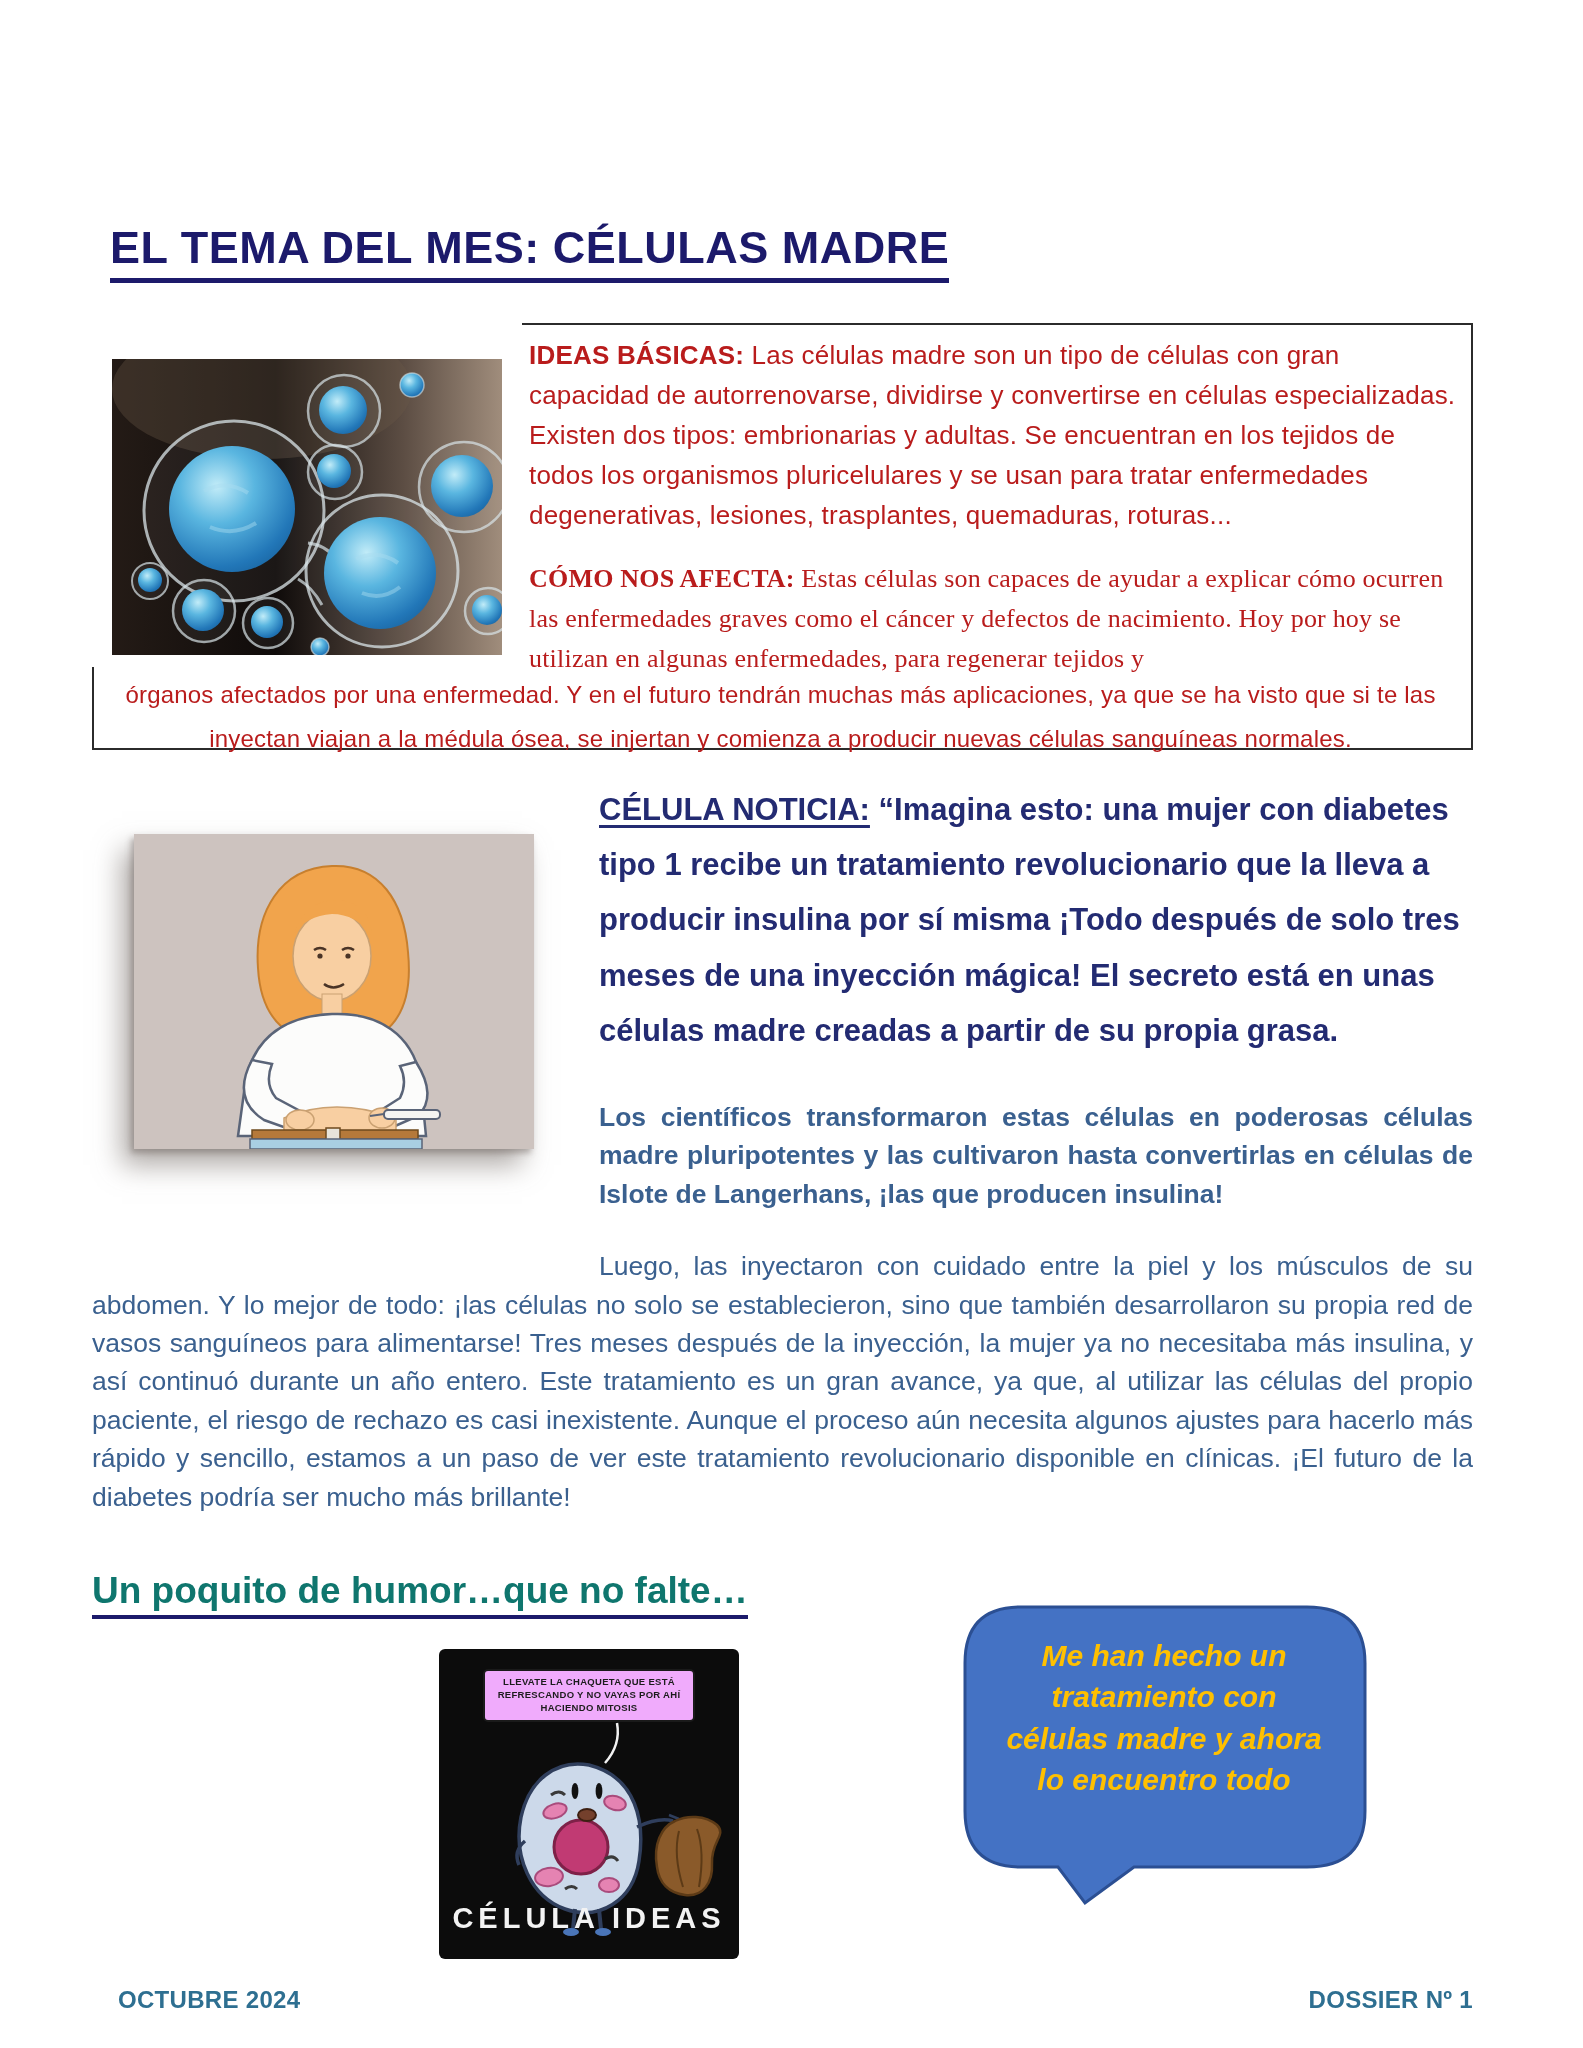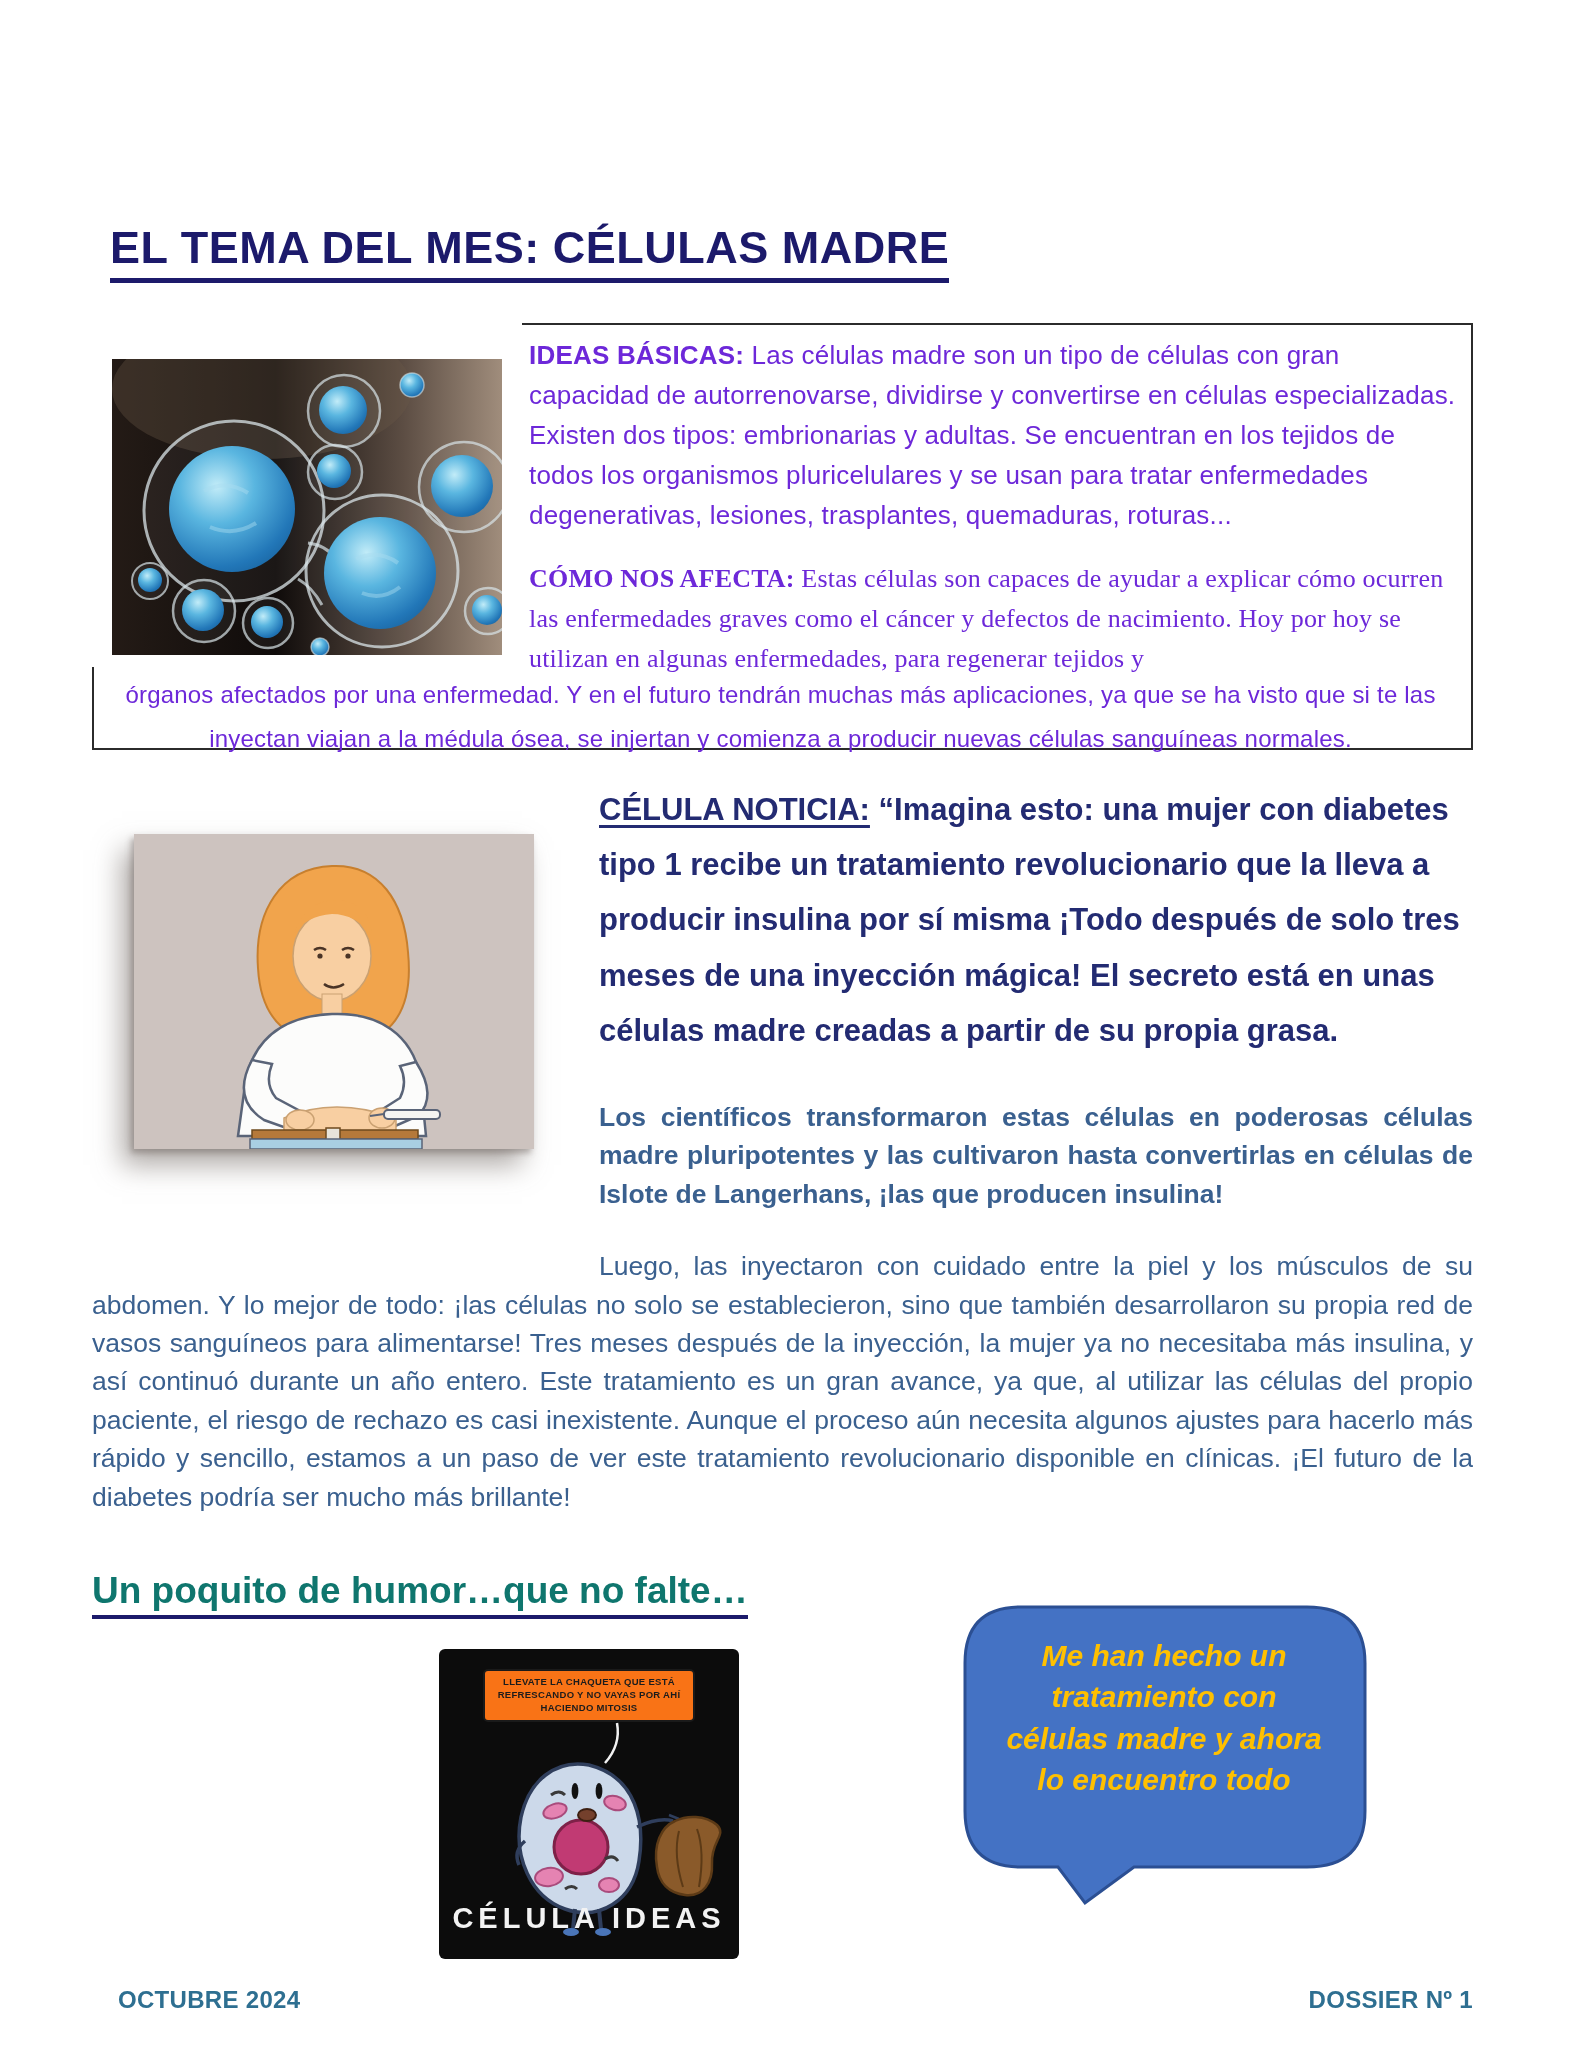--- a/index.html
+++ b/index.html
@@ -4,21 +4,21 @@
 <style>
   html,body{margin:0;padding:0;background:#ffffff;}
   body{width:1583px;height:2048px;overflow:hidden;font-family:"Liberation Sans",sans-serif;}
   .page{position:relative;width:1583px;height:2048px;box-sizing:border-box;padding:222px 110px 0 92px;background:#fff;}
 
   
   h1.title{margin:0 0 40px 18px;font-size:45px;letter-spacing:.5px;color:#1c1a6b;display:inline-block;
     border-bottom:5px solid #1c1a6b;padding-bottom:4px;font-weight:bold;}
 
   
-  .info-box{position:relative;height:427px;margin-bottom:32px;color:#6d28d9;}
+  .info-box{position:relative;height:427px;margin-bottom:32px;color:#b91c1c;}
   .ib-top-border{position:absolute;left:430px;right:0;top:0;height:344px;border-top:2px solid #2b2b2b;border-right:2px solid #2b2b2b;}
   .ib-bottom-border{position:absolute;left:0;right:0;top:344px;bottom:0;border:2px solid #2b2b2b;border-top:none;}
   .ib-text-top{position:absolute;left:437px;right:16px;top:12px;font-size:26px;line-height:40px;letter-spacing:.2px;}
   .ib-text-top p{margin:0;}
   .ib-text-top p + p{margin-top:24px;font-family:Liberation Serif, serif;}
   .ib-text-bottom{position:absolute;left:10px;right:14px;top:350px;font-size:24px;line-height:44px;letter-spacing:.2px;text-align:center;}
   .ib-label{font-weight:bold;}
   .cells-img{position:absolute;left:20px;top:36px;width:390px;height:296px;}
 
   
@@ -32,21 +32,21 @@
   p.blue{color:#3a608f;font-size:26.5px;line-height:1.45;text-align:justify;margin:0;}
   p.blue-col{margin-top:40px;font-weight:bold;}
   p.blue-full{margin:34px 0 0 0;text-indent:507px;}
 
   
   h2.humor-heading{margin:54px 0 0 0;font-size:37px;color:#0f766e;display:inline-block;
     border-bottom:4px solid #1c1a6b;padding-bottom:3px;font-weight:bold;}
   .humor-row{position:relative;height:370px;margin-top:8px;}
   .comic{position:absolute;left:347px;top:22px;width:300px;height:310px;}
   .comic svg{position:absolute;inset:0;}
-  .comic-bubble{position:absolute;left:44px;top:20px;width:212px;box-sizing:border-box;background:#f97316;
+  .comic-bubble{position:absolute;left:44px;top:20px;width:212px;box-sizing:border-box;background:#f0abfc;
     border:2px solid #1a1a1a;border-radius:5px;padding:5px 7px;font-size:9.5px;line-height:1.35;color:#1c1c1c;
     text-align:center;font-weight:bold;letter-spacing:.3px;}
   .comic-caption{position:absolute;left:0;right:0;bottom:24px;text-align:center;color:#f3f3f3;
     font-size:29px;font-weight:bold;letter-spacing:5px;}
   .bubble-wrap{position:absolute;left:867px;top:-24px;width:410px;height:305px;}
   .bubble-text{position:absolute;left:38px;right:38px;top:32px;text-align:center;color:#ffc000;
     font-size:30px;font-weight:bold;font-style:italic;line-height:1.38;}
 
   
   .footer{position:absolute;left:118px;right:110px;bottom:34px;display:flex;justify-content:space-between;

